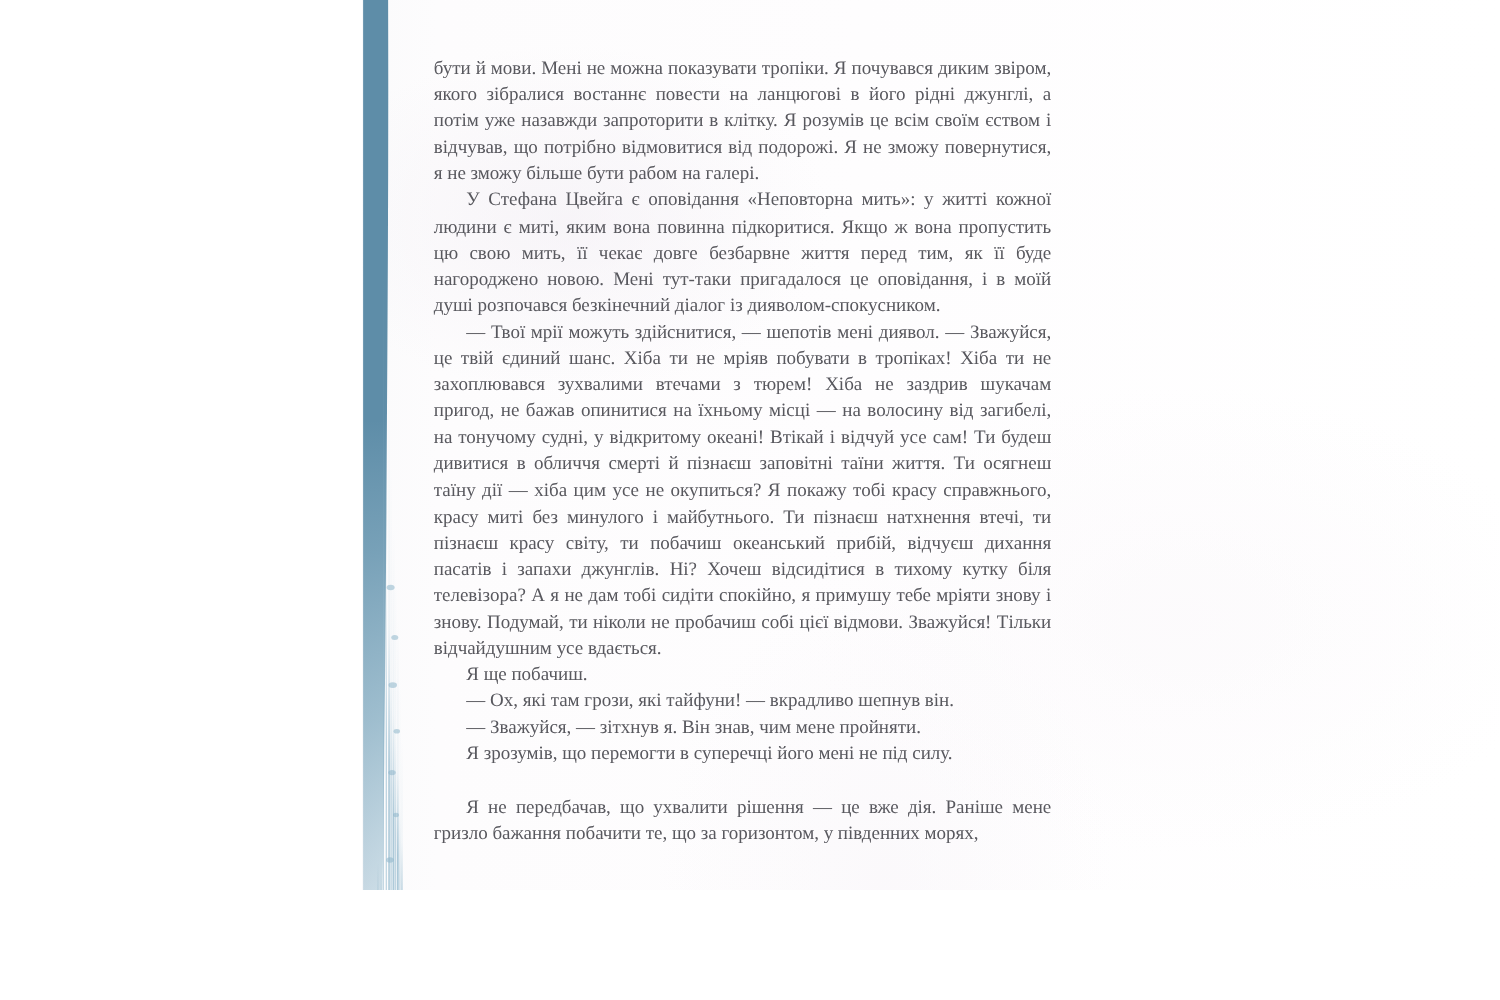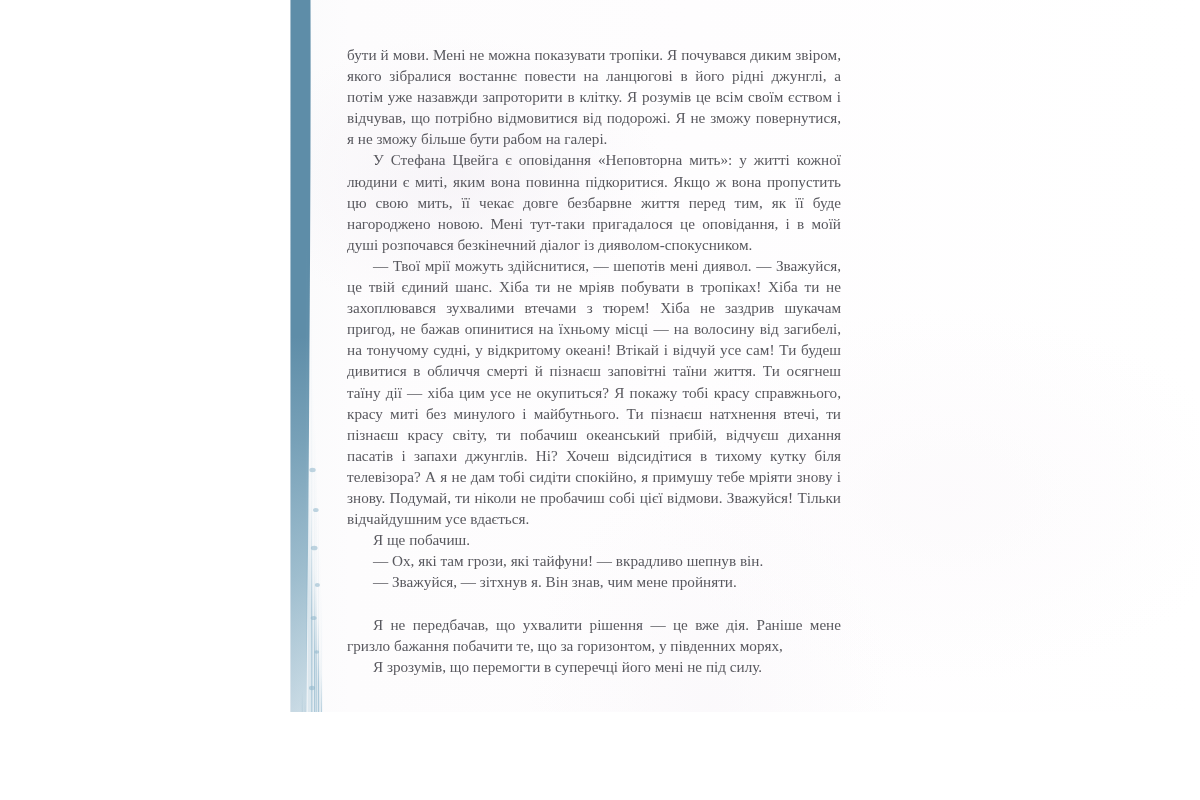--- a/index.html
+++ b/index.html
@@ -166,19 +166,19 @@
     </svg>
   </div>
 
   <div class="text-column">
     <p>бути й мови. Мені не можна показувати тропіки. Я почувався диким звіром, якого зібралися востаннє  повести на ланцюгові в його рідні джунглі, а потім уже назавжди запроторити в клітку. Я розумів це всім своїм єством і відчував, що потрібно відмовитися від подорожі. Я не зможу повернутися, я не зможу більше бути рабом на галері.</p>
     <p class="indent">У Стефана Цвейга є оповідання «Неповторна мить»: у житті кожної людини є миті, яким вона повинна підкоритися. Якщо ж вона пропустить цю свою мить, її чекає довге безбарвне життя перед тим, як її буде нагороджено новою. Мені тут-таки пригадалося це оповідання, і в моїй душі розпочався безкінечний діалог із дияволом-спокусником.</p>
     <p class="indent">— Твої мрії можуть здійснитися, — шепотів мені диявол. — Зважуйся, це твій єдиний шанс. Хіба ти не мріяв побувати в тропіках! Хіба ти не захоплювався зухвалими втечами з тюрем! Хіба не заздрив шукачам пригод, не бажав опинитися на їхньому місці — на волосину від загибелі, на тонучому судні, у відкритому океані! Втікай і відчуй усе сам! Ти будеш дивитися в обличчя смерті й пізнаєш заповітні таїни життя. Ти осягнеш таїну дії — хіба цим усе не окупиться? Я покажу тобі красу справжнього, красу миті без минулого і майбутнього. Ти пізнаєш натхнення втечі, ти пізнаєш красу світу, ти побачиш океанський прибій, відчуєш дихання пасатів і запахи джунглів. Ні? Хочеш відсидітися в тихому кутку біля телевізора? А я не дам тобі сидіти спокійно, я примушу тебе мріяти знову і знову. Подумай, ти ніколи не пробачиш собі цієї відмови. Зважуйся! Тільки відчайдушним усе вдається.</p>
     <p class="indent">Я ще побачиш.</p>
     <p class="indent">— Ох, які там грози, які тайфуни! — вкрадливо шепнув він.</p>
     <p class="indent">— Зважуйся, — зітхнув я. Він знав, чим мене пройняти.</p>
+    <p class="indent">Я зрозумів, що перемогти в суперечці його мені не під силу.</p>
     <p class="indent spaced-before">Я не передбачав, що ухвалити рішення — це вже дія. Раніше мене гризло бажання побачити те, що за горизонтом, у південних морях,</p>
-    <p class="indent">Я зрозумів, що перемогти в суперечці його мені не під силу.</p>
   </div>
 
   <div class="folio">11</div>
 
 </div>
 
 </body></html>

